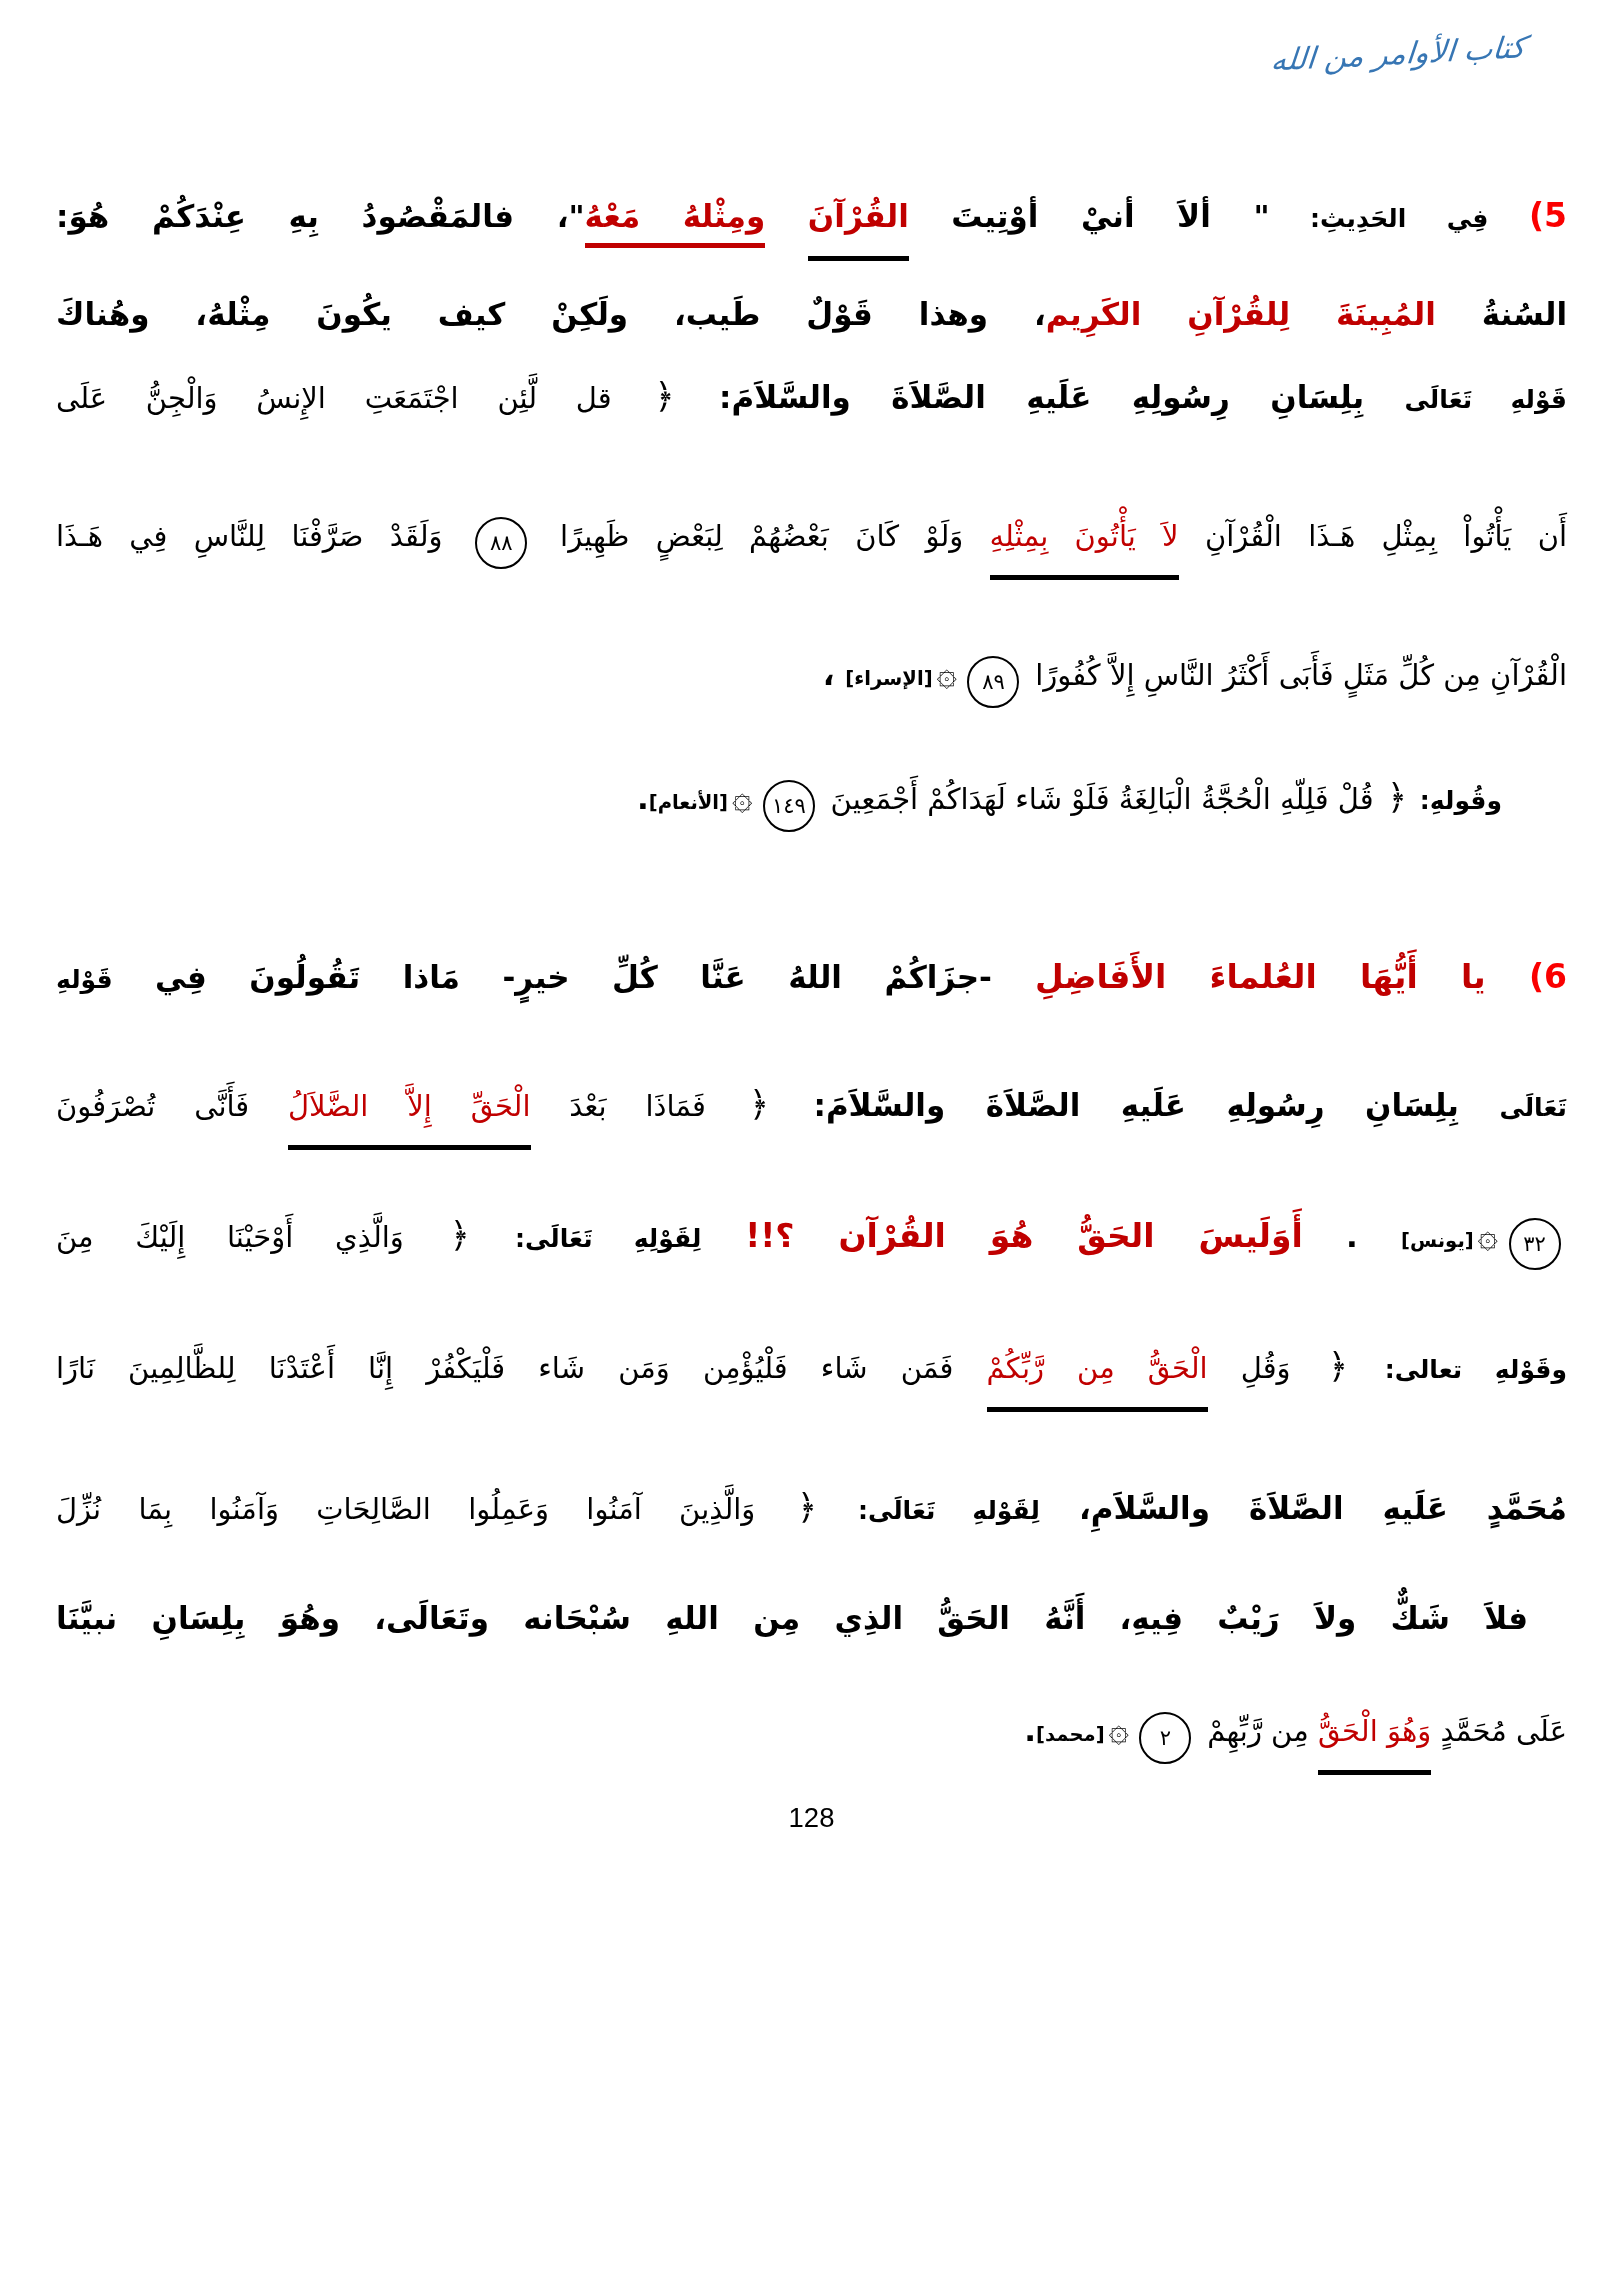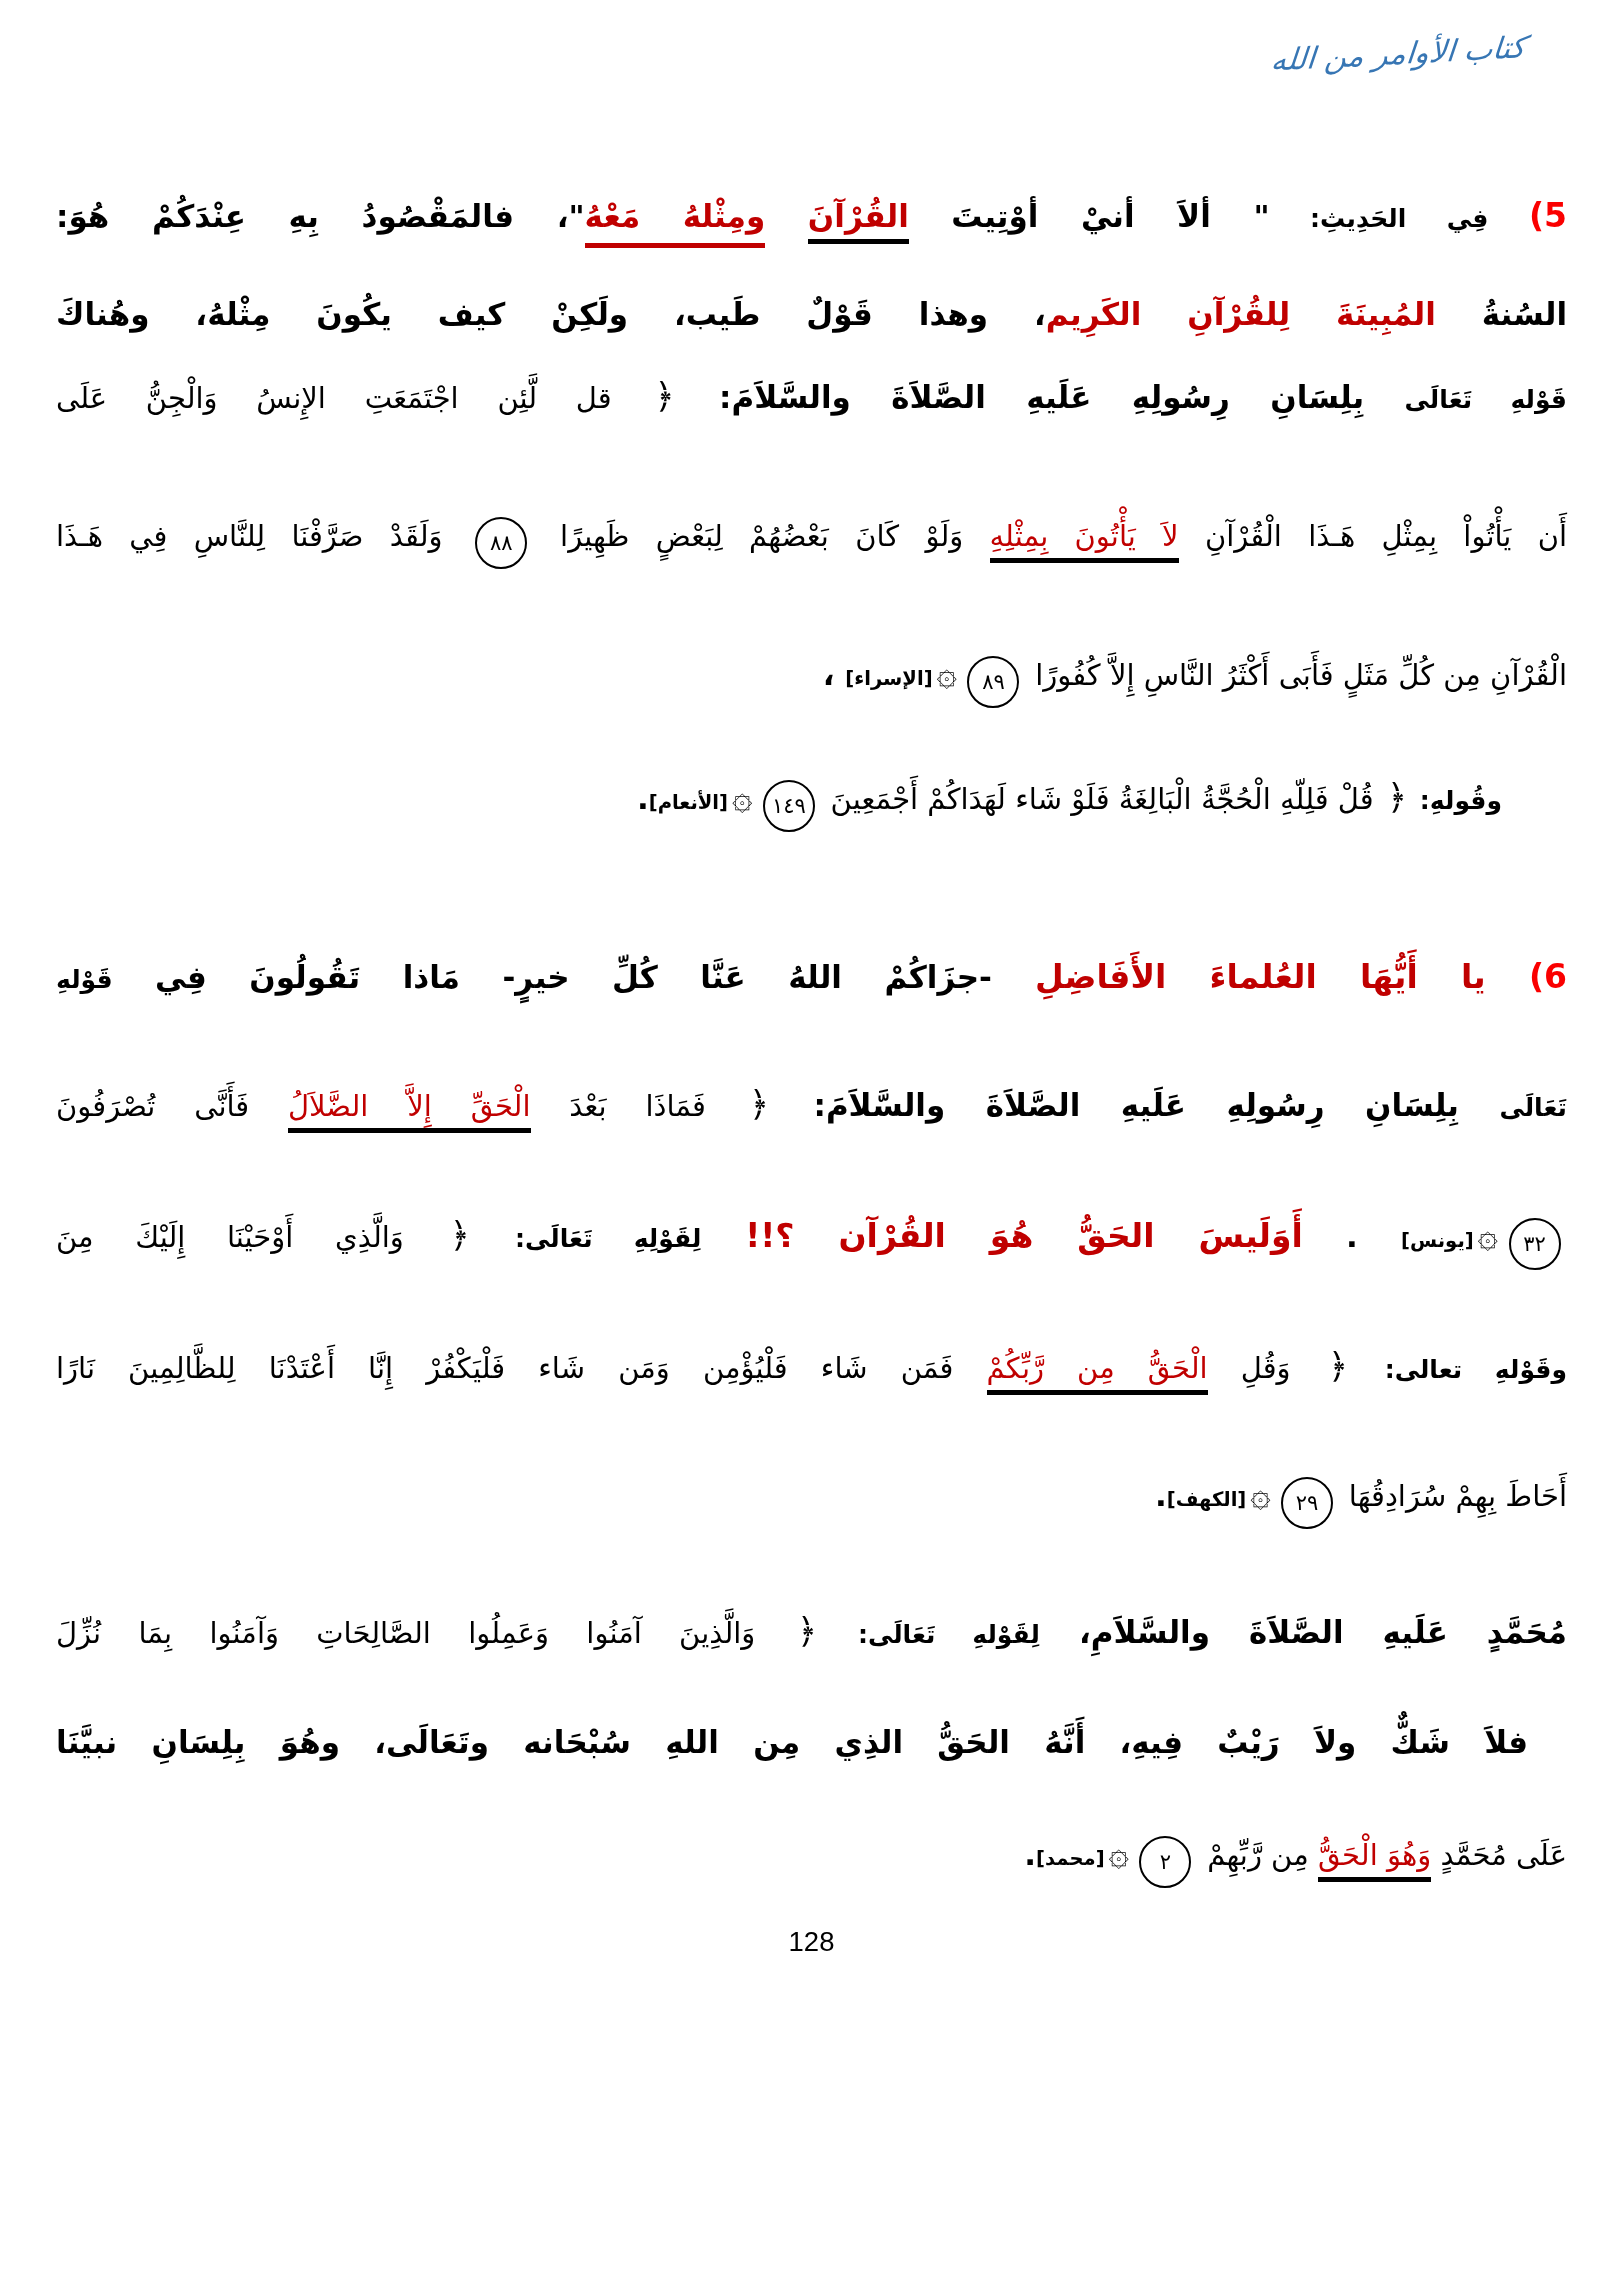--- a/index.html
+++ b/index.html
@@ -41,21 +41,21 @@
   
   .b  {font-weight:bold;font-size:31px;color:#000;}
   .bb {font-weight:bold;font-size:25px;color:#000;margin-top:16px;}
   .r  {font-weight:bold;font-size:31px;color:#c00000;}
   .rb {font-weight:bold;font-size:33px;color:#c00000;}
   .q  {font-weight:normal;font-size:29px;color:#000;}
   .qr {font-weight:normal;font-size:29px;color:#c00000;}
   .num{font-weight:bold;font-size:33px;color:#fa0000;}
   .ref{font-weight:bold;font-size:19.6px;color:#000;}
   .open,.close{font-weight:normal;font-size:35px;color:#000;margin:0 3.9px;}
-  .ul-b{border-bottom:5.9px solid #000;padding-bottom:5px;}
+  .ul-b{border-bottom:5.9px solid #000;padding-bottom:22px;}
   .ul-r{border-bottom:5.9px solid #c00000;padding-bottom:9.2px;}
   .ayah{
     display:inline-flex;align-items:center;justify-content:center;
     width:48px;height:48px;
     border:2.6px double #000;border-radius:50%;
     font-size:21px;font-weight:normal;color:#000;
     vertical-align:middle;margin:0 6.5px;
     line-height:48px;
   }
   .footer{margin-top:17px;text-align:center;font-size:27.5px;color:#000;
@@ -90,21 +90,20 @@
     <section class="sec6">
       <div class="ln just h190"><span class="num">6)</span><span class="rb"> يا أَيُّهَا العُلماءَ الأَفَاضِلِ </span><span class="b">-جزَاكُمْ اللهُ عَنَّا كُلِّ خيرٍ-  مَاذا تَقُولُونَ فِي </span><span class="bb">قَوْلهِ</span></div>
 
       <div class="ln just h200"><span class="bb">تَعَالَى</span><span class="b"> بِلِسَانِ رِسُولِهِ عَلَيهِ الصَّلاَةَ والسَّلاَمَ: </span><span class="open">﴿</span><span class="q"> فَمَاذَا بَعْدَ </span><span class="qr ul-b">الْحَقِّ إِلاَّ الضَّلاَلُ</span><span class="q"> فَأَنَّى تُصْرَفُونَ</span></div>
 
       <div class="ln just h200"><span class="ayah">٣٢</span><span class="close">۞</span><span class="ref">[يونس]</span><span class="b"> . </span><span class="rb">أَوَلَيسَ الحَقُّ هُوَ القُرْآن ؟!! </span><span class="bb">لِقَوْلِهِ تَعَالَى: </span><span class="open">﴿</span><span class="q"> وَالَّذِي أَوْحَيْنَا إِلَيْكَ مِنَ</span></div>
 
 
       <div class="ln just h200"><span class="bb">وقَوْلهِ تعالى: </span><span class="open">﴿</span><span class="q"> وَقُلِ </span><span class="qr ul-b">الْحَقُّ مِن رَّبِّكُمْ</span><span class="q"> فَمَن شَاء فَلْيُؤْمِن وَمَن شَاء فَلْيَكْفُرْ إِنَّا أَعْتَدْنَا لِلظَّالِمِينَ نَارًا</span></div>
 
-      <div class="ln right h190"><span class="q">أَحَاطَ بِهِمْ سُرَادِقُهَا </span><span class="ayah">٢٩</span><span class="close">۞</span><span class="ref">[الكهف]</span><span class="b">.</span></div>
     </section>
 
     <section class="sec7">
       <div class="ln just h170"><span class="b">مُحَمَّدٍ عَلَيهِ الصَّلاَةَ والسَّلاَمِ، </span><span class="bb">لِقَوْلهِ تَعَالَى: </span><span class="open">﴿</span><span class="q"> وَالَّذِينَ آمَنُوا وَعَمِلُوا الصَّالِحَاتِ وَآمَنُوا بِمَا نُزِّلَ</span></div>
 
       <div class="ln just h170 ind-first"><span class="b">فلاَ شَكٌّ ولاَ رَيْبٌ فِيهِ، أَنَّهُ الحَقُّ الذِي مِن اللهِ سُبْحَانه وتَعَالَى، وهُوَ بِلِسَانِ نبيَّنَا</span></div>
 
       <div class="ln right h170"><span class="q">عَلَى مُحَمَّدٍ </span><span class="qr ul-b">وَهُوَ الْحَقُّ</span><span class="q"> مِن رَّبِّهِمْ </span><span class="ayah">٢</span><span class="close">۞</span><span class="ref">[محمد]</span><span class="b">.</span></div>
     </section>
 

